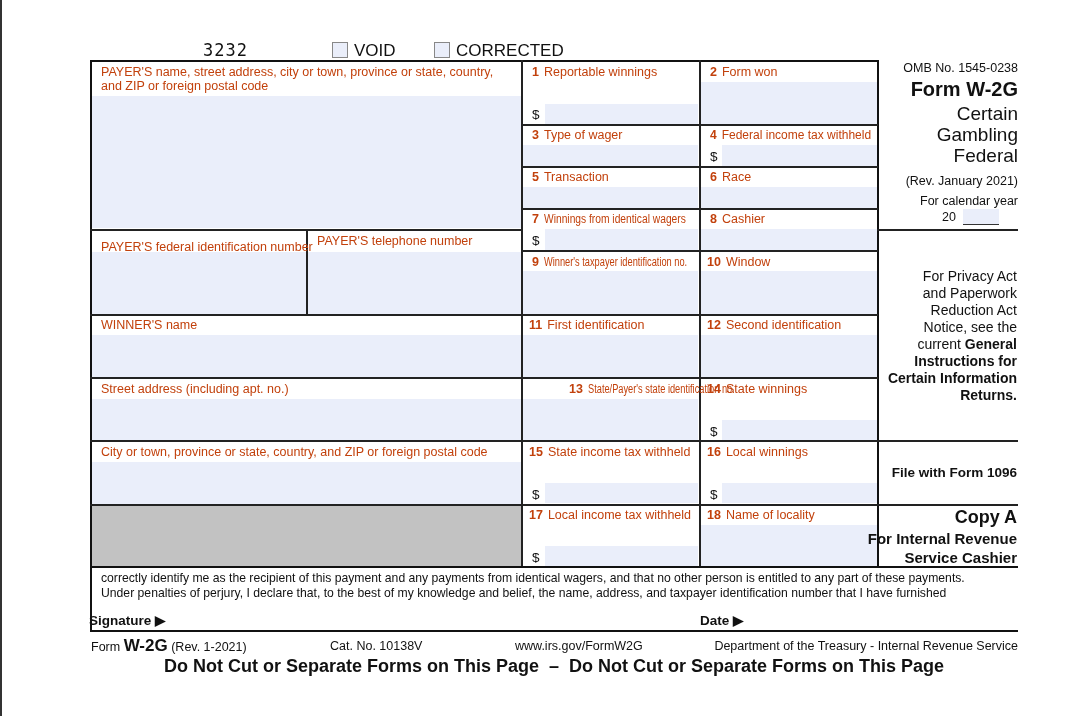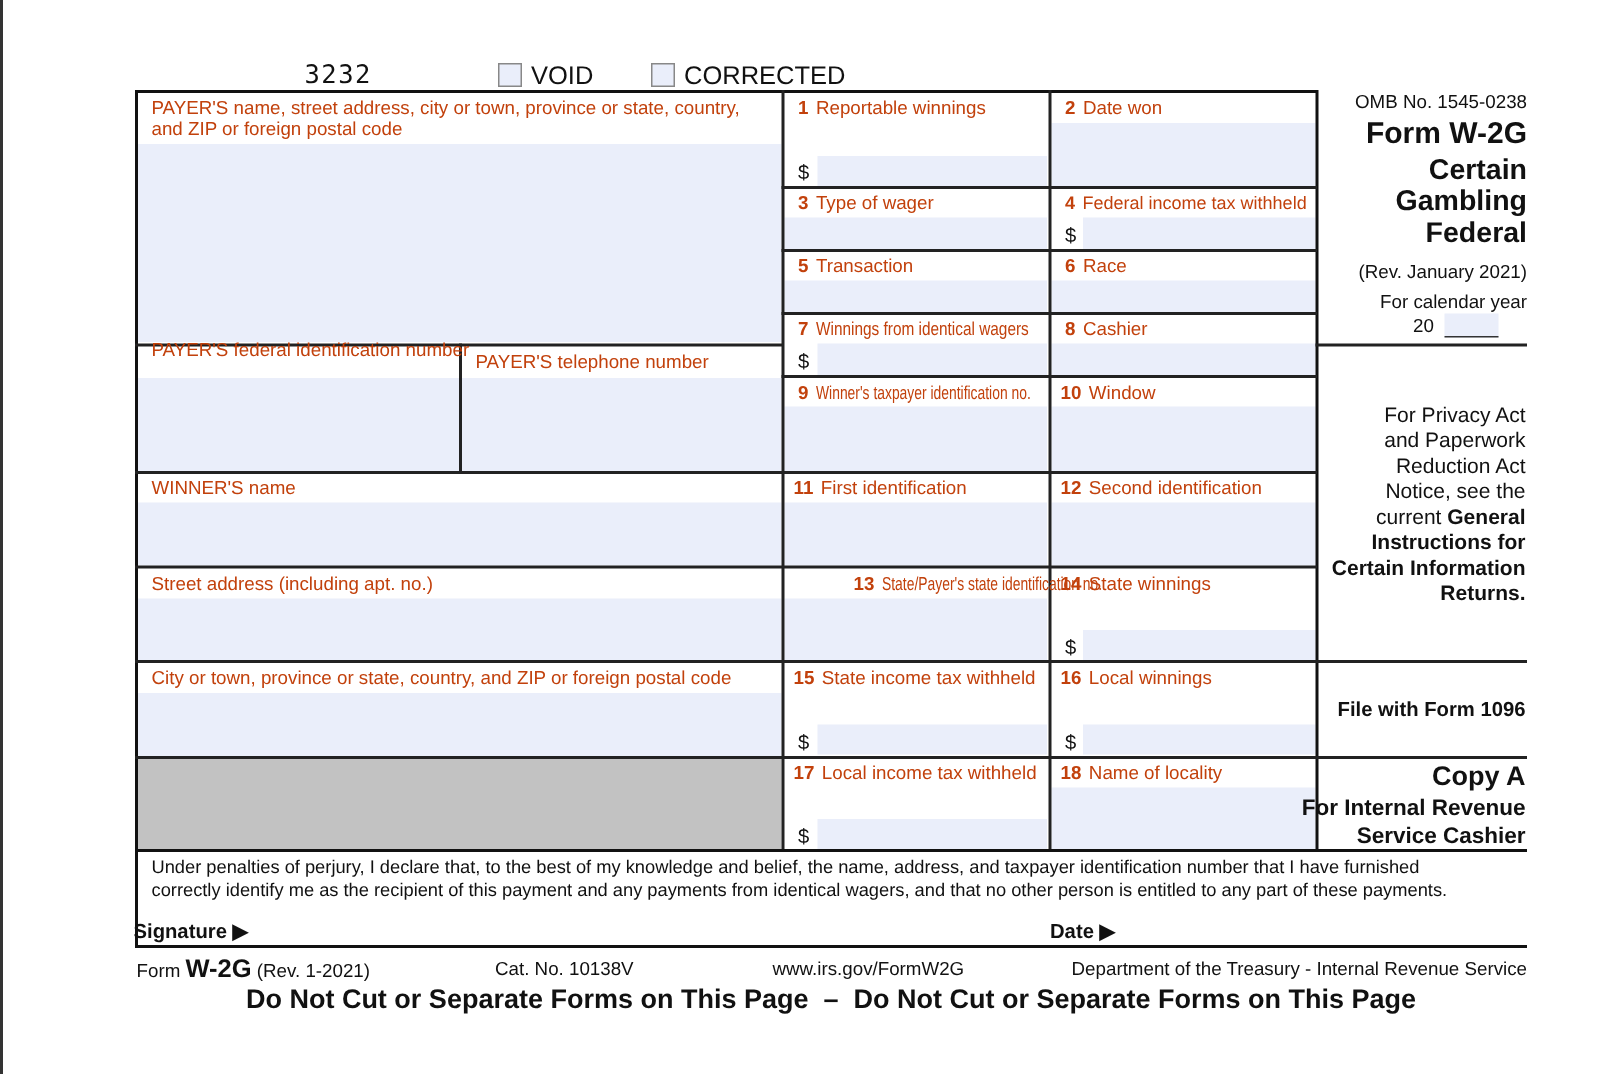--- a/index.html
+++ b/index.html
@@ -77,29 +77,29 @@
 <div class="hl" style="left:521px;top:250px;width:357px;"></div>
 <div class="hl" style="left:90px;top:314px;width:788px;"></div>
 <div class="hl" style="left:90px;top:377px;width:788px;"></div>
 <div class="hl" style="left:90px;top:440px;width:928px;"></div>
 <div class="hl" style="left:90px;top:504px;width:928px;"></div>
 <div class="hl thick" style="left:90px;top:566px;width:928px;"></div>
 <div class="hl thick" style="left:90px;top:630px;width:928px;height:2px;"></div>
 
 <div class="lbl" style="left:101px;top:65px;">PAYER'S name, street address, city or town, province or state, country,</div>
 <div class="lbl" style="left:101px;top:79px;">and ZIP or foreign postal code</div>
-<div class="lbl" style="left:101px;top:226px;">PAYER'S federal identification number</div>
+<div class="lbl" style="left:101px;top:240px;">PAYER'S federal identification number</div>
 <div class="lbl" style="left:317px;top:234px;">PAYER'S telephone number</div>
 <div class="lbl" style="left:101px;top:318px;">WINNER'S name</div>
 <div class="lbl" style="left:101px;top:382px;">Street address (including apt. no.)</div>
 <div class="lbl" style="left:101px;top:445px;">City or town, province or state, country, and ZIP or foreign postal code</div>
 
 <div class="lbl" style="left:532px;top:65px;"><b>1</b><span>Reportable winnings</span></div>
 <div class="dollar" style="left:532px;top:107px;">$</div>
-<div class="lbl" style="left:710px;top:65px;"><b>2</b><span>Date won</span></div>
+<div class="lbl" style="left:710px;top:65px;"><b>2</b><span>Form won</span></div>
 
 <div class="lbl" style="left:532px;top:128px;"><b>3</b><span>Type of wager</span></div>
 <div class="lbl" style="left:710px;top:128px;font-size:12px;"><b>4</b><span>Federal income tax withheld</span></div>
 <div class="dollar" style="left:710px;top:149px;">$</div>
 
 <div class="lbl" style="left:532px;top:170px;"><b>5</b><span>Transaction</span></div>
 <div class="lbl" style="left:710px;top:170px;"><b>6</b><span>Race</span></div>
 
 <div class="lbl" style="left:532px;top:212px;"><b>7</b><span class="cond">Winnings from identical wagers</span></div>
 <div class="dollar" style="left:532px;top:233px;">$</div>
@@ -119,21 +119,21 @@
 <div class="dollar" style="left:532px;top:487px;">$</div>
 <div class="lbl" style="left:707px;top:445px;"><b>16</b><span>Local winnings</span></div>
 <div class="dollar" style="left:710px;top:487px;">$</div>
 
 <div class="lbl" style="left:529px;top:508px;"><b>17</b><span>Local income tax withheld</span></div>
 <div class="dollar" style="left:532px;top:550px;">$</div>
 <div class="lbl" style="left:707px;top:508px;"><b>18</b><span>Name of locality</span></div>
 
 <div class="abs right" style="left:880px;top:61px;width:138px;font-size:12.5px;">OMB No. 1545-0238</div>
 <div class="abs right" style="left:880px;top:78px;width:138px;font-size:20px;font-weight:bold;">Form W-2G</div>
-<div class="abs right" style="left:880px;top:103px;width:138px;font-size:19px;font-weight:bold;line-height:21px;">
+<div class="abs right" style="left:880px;top:103px;width:138px;font-size:19px;font-weight:normal;line-height:21px;">
   <div>Certain</div>
   <div>Gambling</div>
   <div>Federal</div>
 </div>
 <div class="abs right" style="left:880px;top:174px;width:138px;font-size:12.5px;">(Rev. January 2021)</div>
 <div class="abs right" style="left:880px;top:194px;width:138px;font-size:12.5px;">For calendar year</div>
 <div class="abs" style="left:942px;top:210px;font-size:12.5px;">20</div>
 <div class="abs" style="left:963px;top:224px;width:36px;height:1px;background:#333;"></div>
 
 <div class="abs right" style="left:880px;top:268px;width:137px;font-size:14px;line-height:17px;">
@@ -149,22 +149,22 @@
 
 <div class="abs right" style="left:880px;top:465px;width:137px;font-size:13.5px;font-weight:bold;">File with Form 1096</div>
 
 <div class="abs right" style="left:880px;top:507px;width:137px;font-size:18px;font-weight:bold;">Copy A</div>
 <div class="abs right" style="left:860px;top:529px;width:157px;font-size:15px;font-weight:bold;line-height:19px;">
   <div>For Internal Revenue</div>
   <div>Service Cashier</div>
 </div>
 
 <div class="abs" style="left:101px;top:571px;font-size:12.2px;line-height:15px;white-space:nowrap;">
+  <div>correctly identify me as the recipient of this payment and any payments from identical wagers, and that no other person is entitled to any part of these payments.</div>
   <div>Under penalties of perjury, I declare that, to the best of my knowledge and belief, the name, address, and taxpayer identification number that I have furnished</div>
-  <div>correctly identify me as the recipient of this payment and any payments from identical wagers, and that no other person is entitled to any part of these payments.</div>
 </div>
 <div class="abs" style="left:89px;top:612px;font-size:13.5px;font-weight:bold;">Signature ▶</div>
 <div class="abs" style="left:700px;top:612px;font-size:13.5px;font-weight:bold;">Date ▶</div>
 
 <div class="abs" style="left:91px;top:636px;font-size:12.5px;white-space:nowrap;">
   <span>Form</span>
   <span style="font-size:17px;font-weight:bold;">W-2G</span>
   <span>(Rev. 1-2021)</span>
 </div>
 <div class="abs" style="left:330px;top:639px;font-size:12.5px;">Cat. No. 10138V</div>

